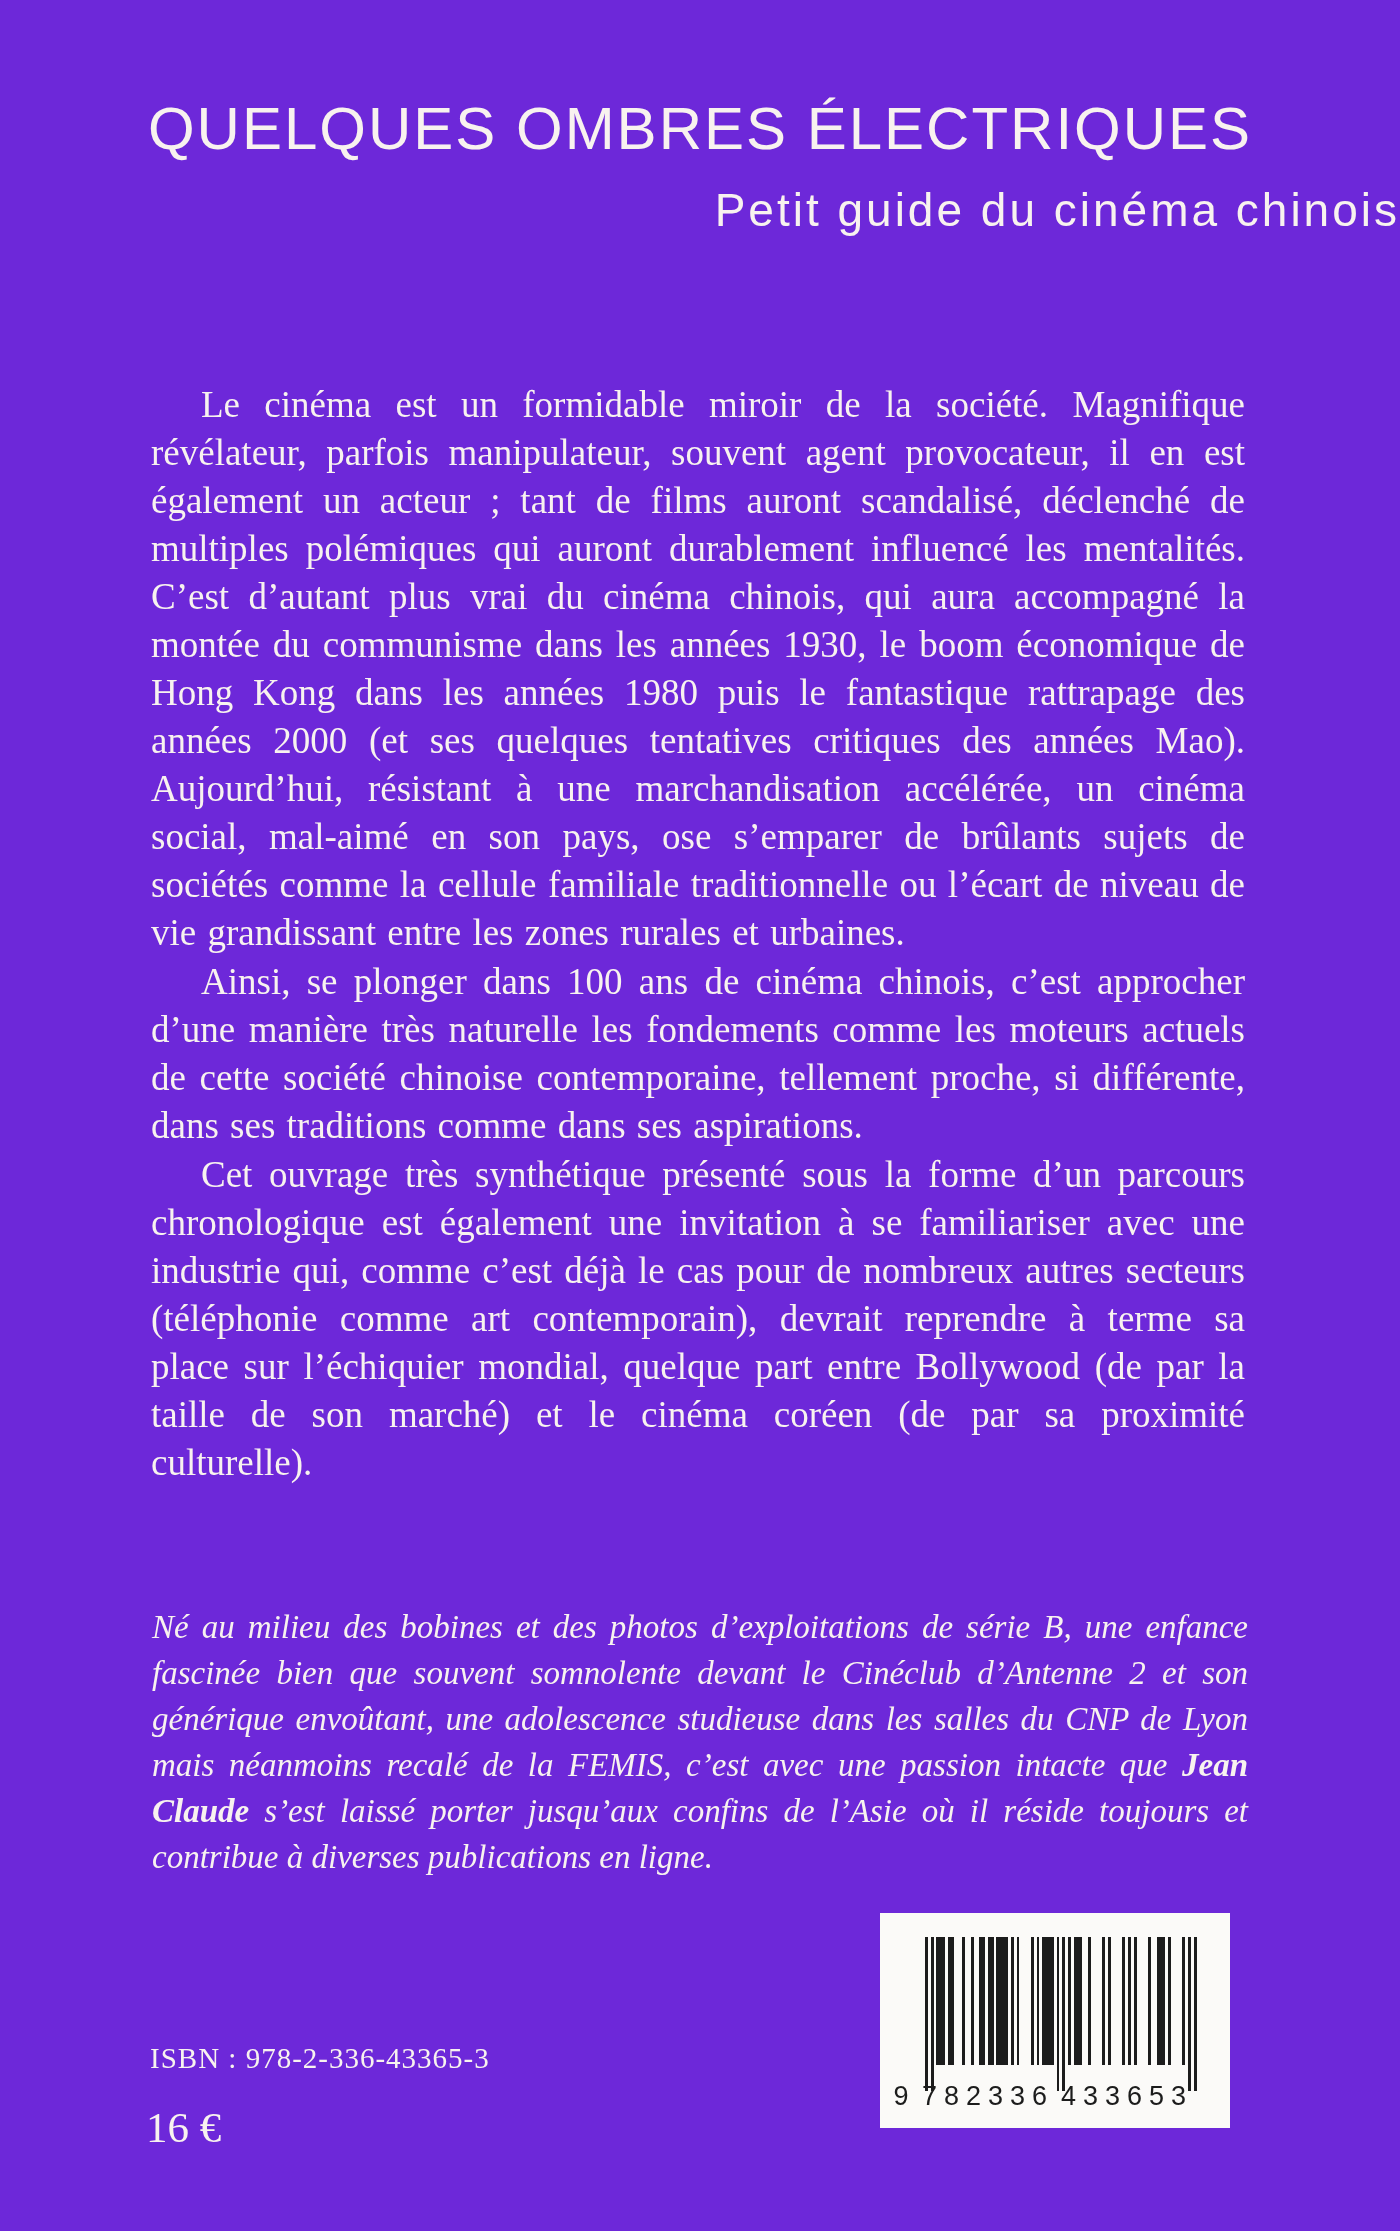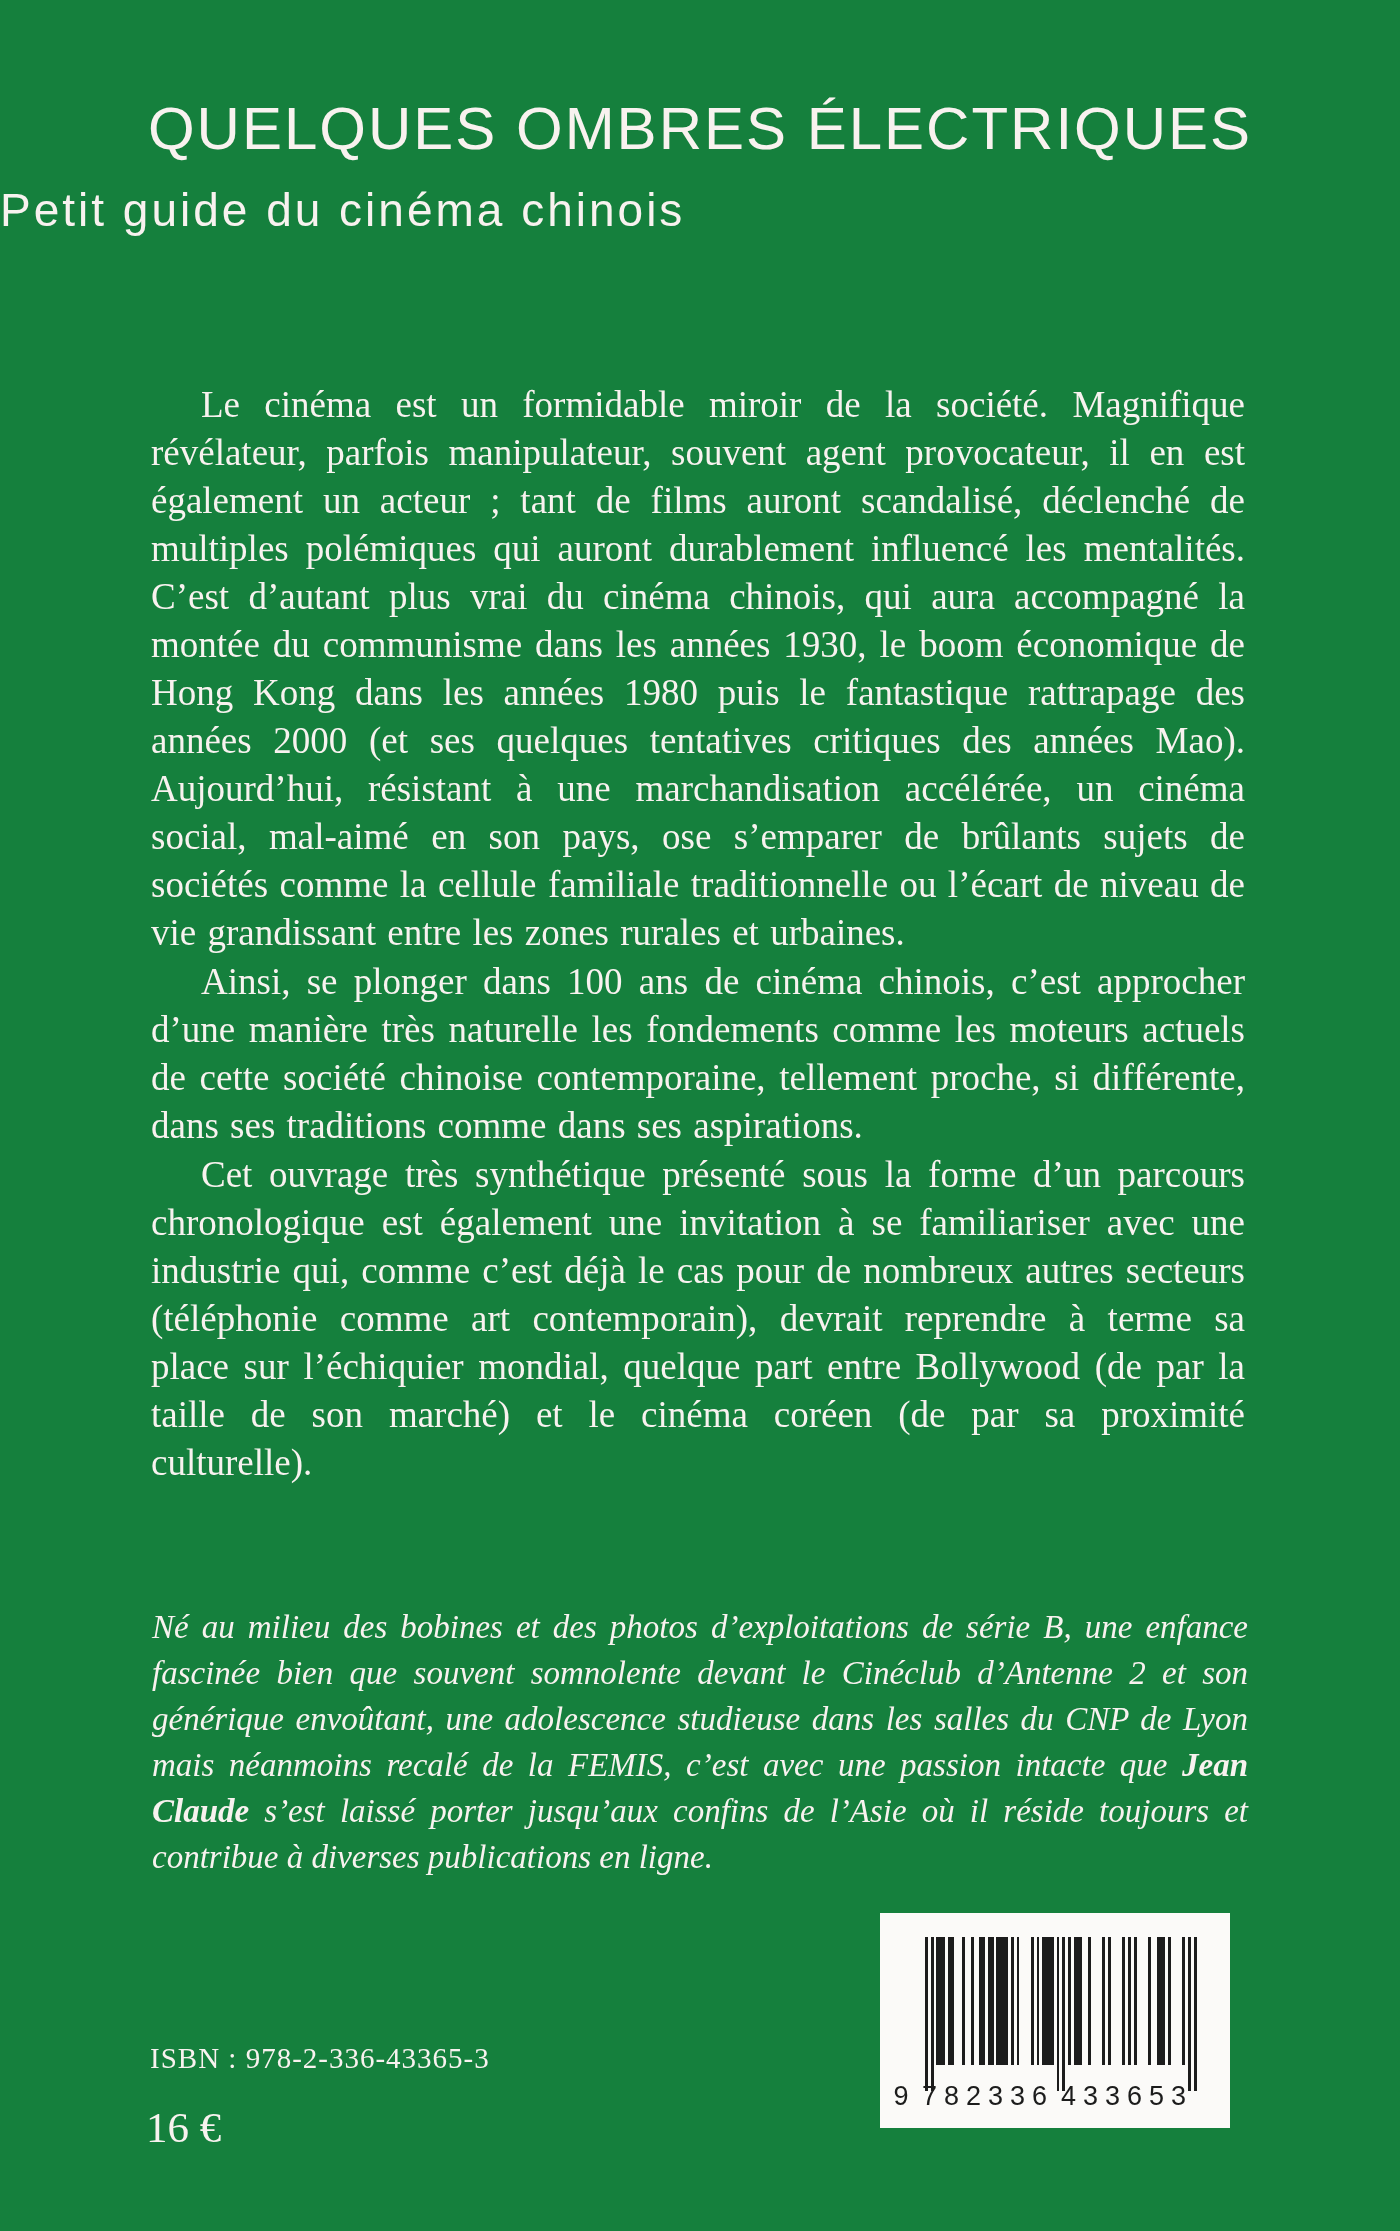--- a/index.html
+++ b/index.html
@@ -1,36 +1,36 @@
 <!DOCTYPE html>
 <html><head>
 <meta charset="utf-8">
 <style>
   html,body{margin:0;padding:0;background:#333;}
   .page{
     position:relative;
     width:1400px;height:2231px;
     margin:0 auto;
-    background:#15803d;
+    background:#6d28d9;
     color:#f8f2ef;
     font-family:"Liberation Serif",serif;
     overflow:hidden;
   }
   .title{
     position:absolute;top:94px;left:0;width:100%;
     text-align:center;
     font-family:"Liberation Sans",sans-serif;
     font-weight:400;
     font-size:60px;
     letter-spacing:2px;
     white-space:nowrap;
   }
   .subtitle{
     position:absolute;top:176px;left:0;width:100%;
-    text-align:left;
+    text-align:right;
     font-family:"Liberation Sans",sans-serif;
     font-weight:400;
     font-size:46px;
     line-height:68px;
     letter-spacing:3px;
   }
   .synopsis{
     position:absolute;left:150px;top:380px;width:1096px;
     font-size:37px;
     line-height:48px;

